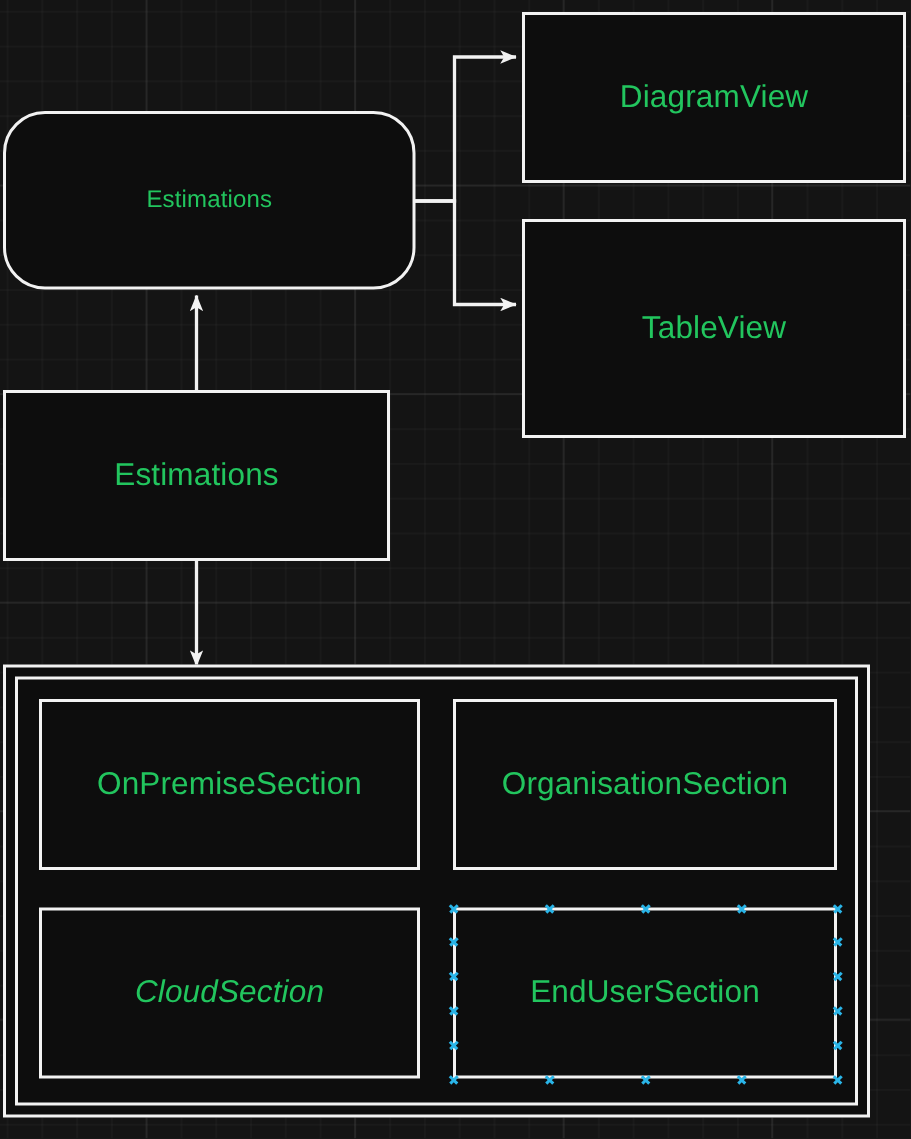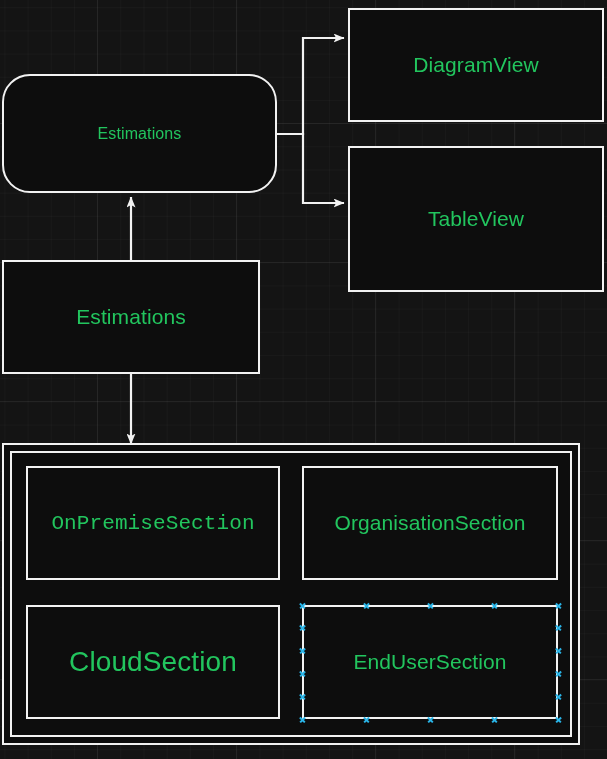--- a/index.html
+++ b/index.html
@@ -112,29 +112,29 @@
   </div>
 
   <div class="node" id="node-tcs-estimator" style="left: 2px; top: 260px; width: 258px; height: 114px; font-size: 21px;">
     <span class="node-label">Estimations</span>
   </div>
 
   <div class="container-outer" id="sections-container" style="left: 2px; top: 443px; width: 578px; height: 302px;">
     <div class="container-inner" id="sections-container-inner" style="inset: 6px; width: 562px; height: 286px;"></div>
   </div>
 
-  <div class="node" id="node-on-premise-section" style="left: 26px; top: 466px; width: 254px; height: 114px; font-size: 21px; font-family: Liberation Mono, monospace;">
+  <div class="node" id="node-on-premise-section" style="left: 26px; top: 466px; width: 254px; height: 114px; font-size: 21px;">
     <span class="node-label">OnPremiseSection</span>
   </div>
 
   <div class="node" id="node-organisation-section" style="left: 302px; top: 466px; width: 256px; height: 114px; font-size: 21px; text-align: center;">
     <span class="node-label">OrganisationSection</span>
   </div>
 
-  <div class="node" id="node-cloud-section" style="left: 26px; top: 605px; width: 254px; height: 114px; font-size: 28px;">
+  <div class="node" id="node-cloud-section" style="left: 26px; top: 605px; width: 254px; height: 114px; font-size: 21px; font-style: italic;">
     <span class="node-label">CloudSection</span>
   </div>
 
   <div class="node" id="node-end-user-section" style="left: 302px; top: 605px; width: 256px; height: 114px; font-size: 21px; text-align: center;">
     <span class="node-label">EndUserSection</span>
   </div>
 
   <div class="sel-handles" id="selection-handles">
       <div class="handle" style="left: 302px; top: 605px;"></div>
       <div class="handle" style="left: 366px; top: 605px;"></div>

